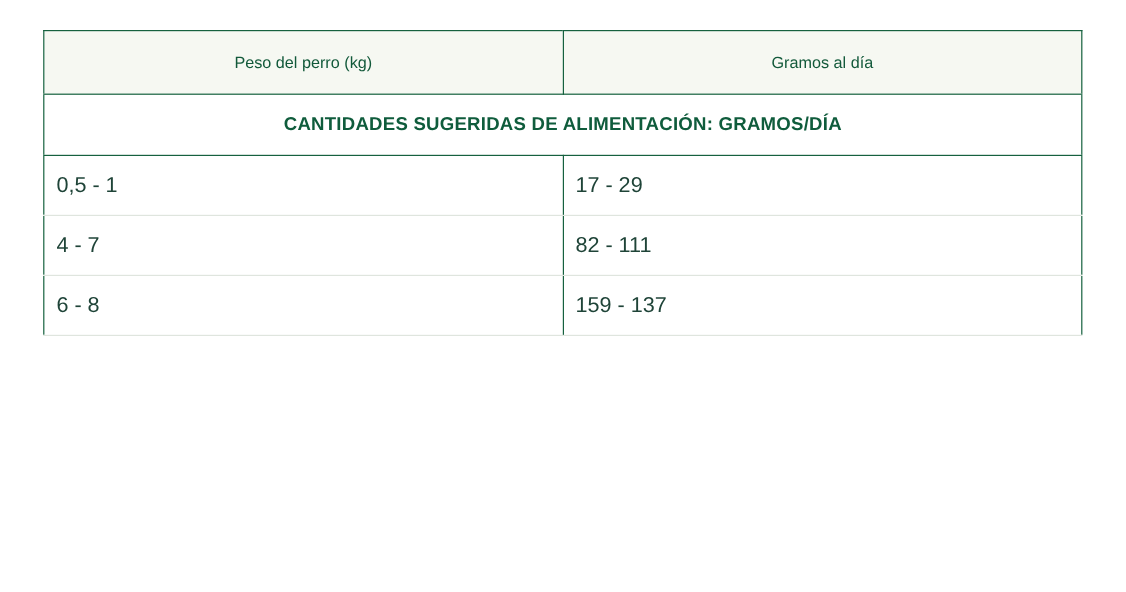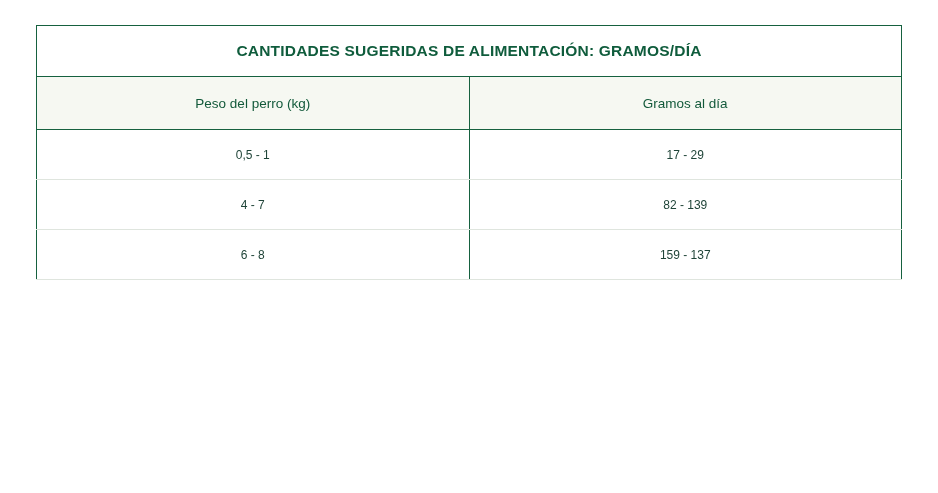--- a/index.html
+++ b/index.html
@@ -51,23 +51,23 @@
     color: #12593a;
     background: #f6f8f2;
     border-bottom: 1px solid #16613f;
     padding: 0 10px;
   }
   .feeding-table .head-cell.col-sep {
     border-right: 1px solid #16613f;
   }
   .feeding-table td.data-cell {
     height: 49px;
-    text-align: center;
+    text-align: left;
     vertical-align: middle;
-    font-size: 12px;
+    font-size: 18px;
     color: #1f4438;
     background: #ffffff;
     border-bottom: 1px solid #dfe5de;
     padding: 0 10px;
   }
   .feeding-table td.data-cell.col-sep {
     border-right: 1px solid #16613f;
   }
   .feeding-table tr.last-row td.data-cell {
     border-bottom: none;
@@ -76,35 +76,35 @@
     width: 50%;
   }
 </style>
 </head>
 <body>
 
 <div class="page">
   <table class="feeding-table">
     <thead>
       <tr>
-        <th class="title-cell" colspan="2">CANTIDADES SUGERIDAS DE ALIMENTACIÓN: GRAMOS/DÍA</th>
+        <th class="head-cell col-sep col-w">Peso del perro (kg)</th>
+        <th class="head-cell col-w">Gramos al día</th>
       </tr>
       <tr>
-        <th class="head-cell col-sep col-w">Peso del perro (kg)</th>
-        <th class="head-cell col-w">Gramos al día</th>
+        <th class="title-cell" colspan="2">CANTIDADES SUGERIDAS DE ALIMENTACIÓN: GRAMOS/DÍA</th>
       </tr>
     </thead>
     <tbody>
       <tr>
         <td class="data-cell col-sep">0,5 - 1</td>
         <td class="data-cell">17 - 29</td>
       </tr>
       <tr>
         <td class="data-cell col-sep">4 - 7</td>
-        <td class="data-cell">82 - 139</td>
+        <td class="data-cell">82 - 111</td>
       </tr>
       <tr>
         <td class="data-cell col-sep">6 - 8</td>
         <td class="data-cell">159 - 137</td>
       </tr>
     </tbody>
   </table>
 </div>
 
 </body></html>

